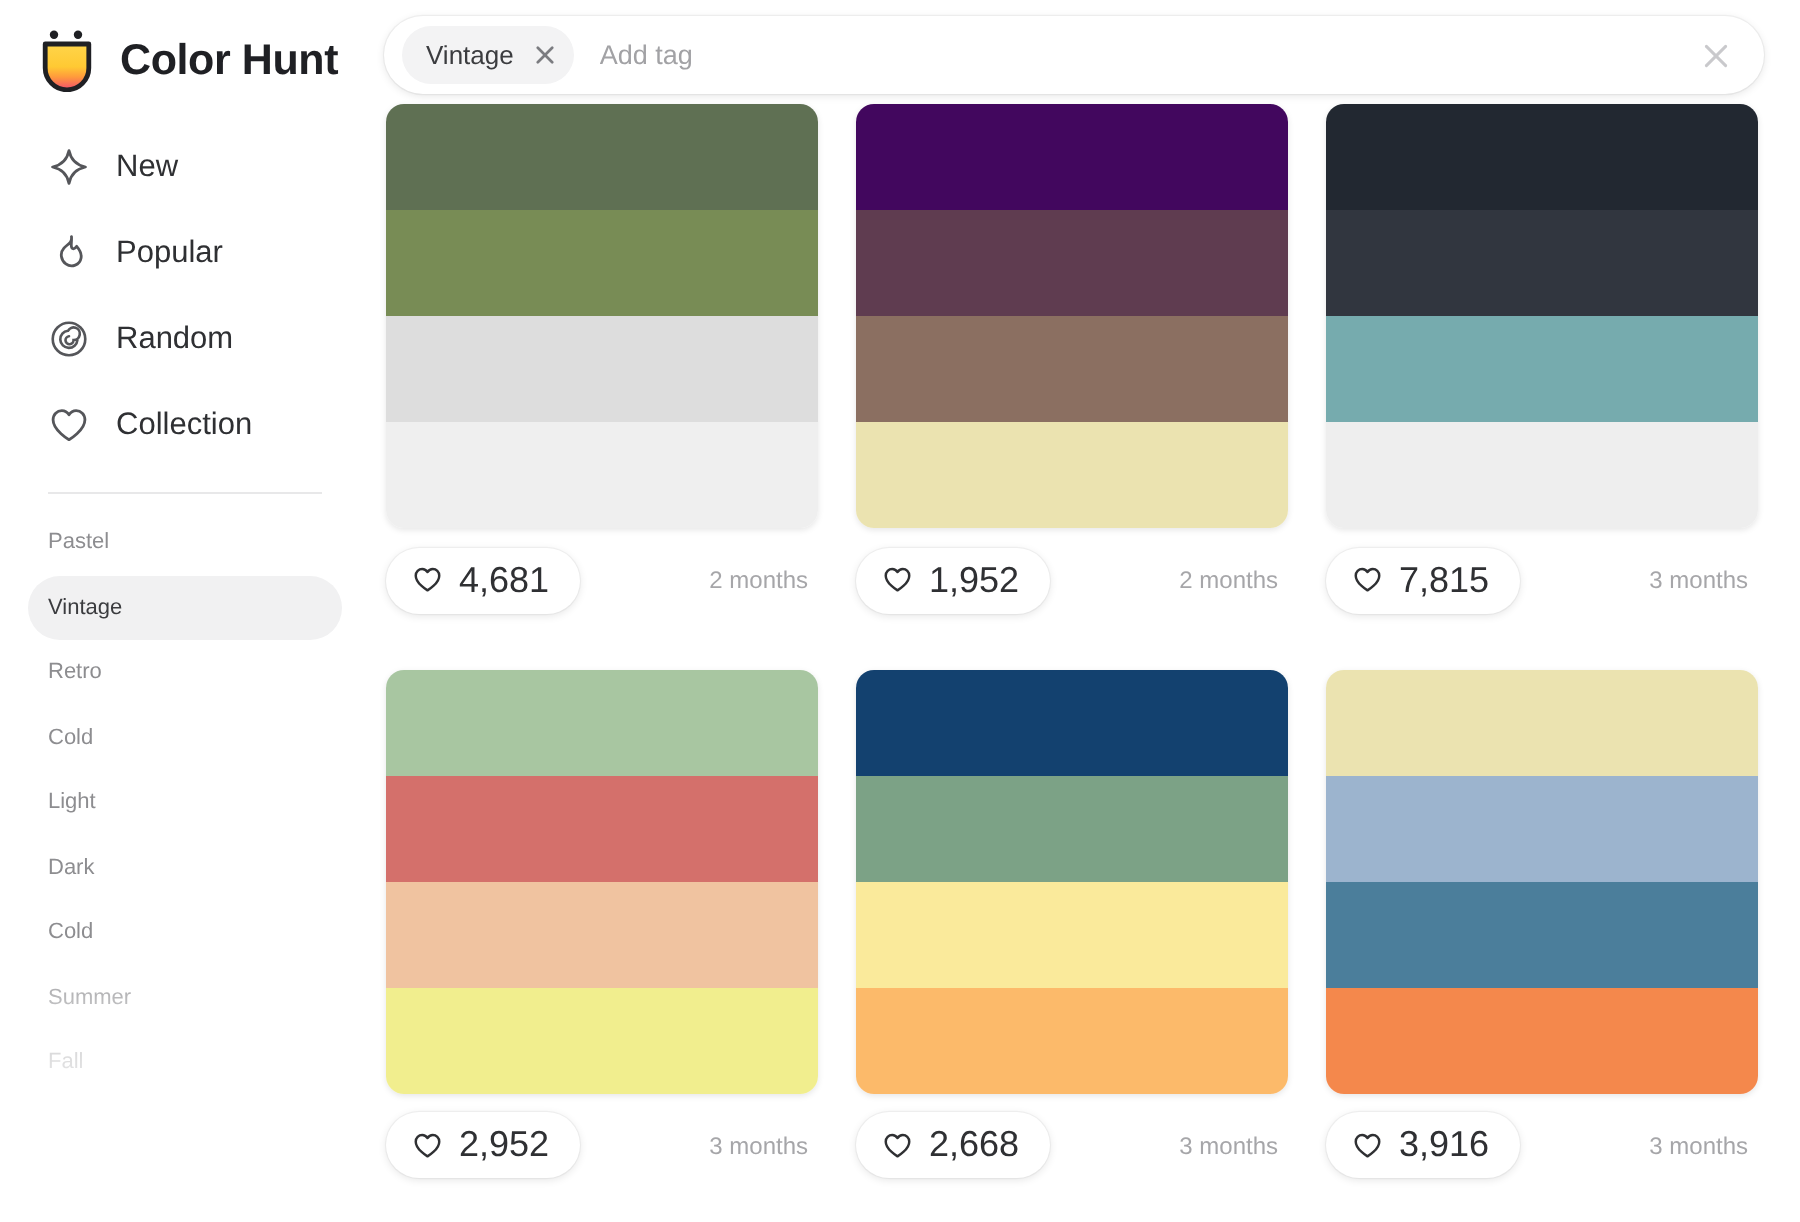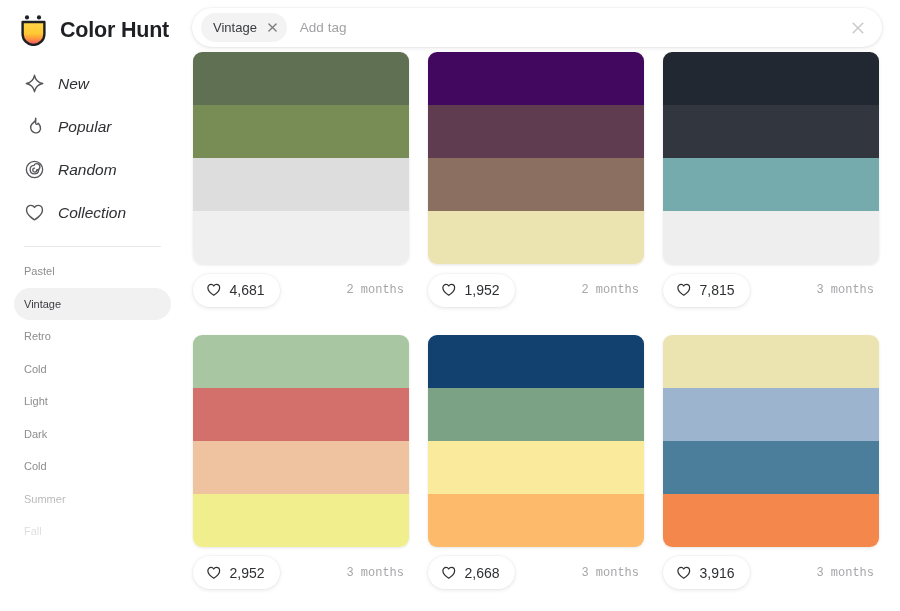--- a/index.html
+++ b/index.html
@@ -53,21 +53,20 @@
   }
   .nav-item {
     display: flex;
     align-items: center;
     gap: 13px;
     height: 43px;
     padding-left: 10px;
     border-radius: 22px;
     cursor: pointer;
     user-select: none;
-    font-style: italic;
   }
   .nav-ico {
     width: 21px; height: 21px;
     flex: none;
     display: flex;
     align-items: center;
     justify-content: center;
   }
   .nav-ico svg { width: 21px; height: 21px; display: block; }
   .nav-label {
@@ -213,30 +212,29 @@
     height: 33px;
     padding: 0 15px 0 13px;
     background: #ffffff;
     border-radius: 18px;
     box-shadow: 0 1px 4px rgba(0,0,0,0.10), 0 0 0 0.6px rgba(0,0,0,0.04);
     cursor: pointer;
     user-select: none;
   }
   .like-pill svg { width: 15.5px; height: 15.5px; display: block; flex: none; }
   .like-count {
-    font-size: 14px;
+    font-size: 18px;
     color: #2f3033;
     white-space: nowrap;
   }
   .card-age {
     font-size: 12px;
     color: #a6a6a9;
     padding-right: 5px;
     white-space: nowrap;
-    font-family: Liberation Mono, monospace;
   }
 </style>
 </head>
 <body>
 
 <div id="app">
 
   <aside id="sidebar">
 
     <div class="brand">

